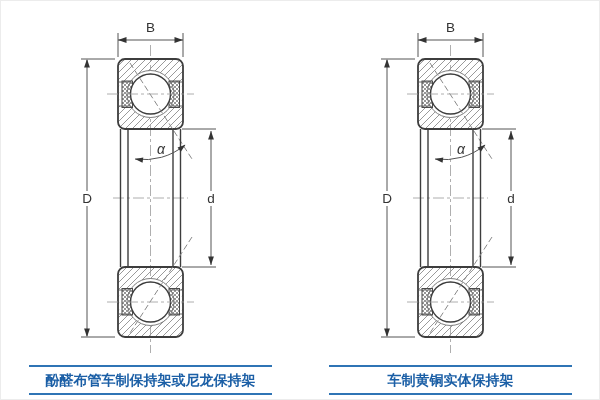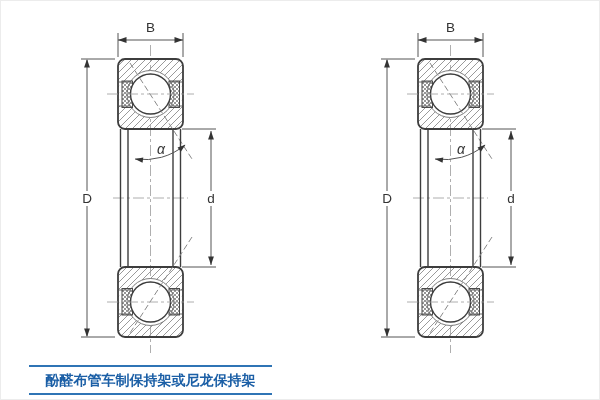--- a/index.html
+++ b/index.html
@@ -198,15 +198,18 @@
       </g>
 
       <g>
         <path class="dim" d="M 134 158 A 64 64 0 0 0 184 144" fill="none"></path>
         <path class="arrow" d="M0,0 L-8,-2.7 L-8,2.7 Z" transform="translate(134,158) rotate(188)"></path>
         <path class="arrow" d="M0,0 L-8,-2.7 L-8,2.7 Z" transform="translate(184.5,143.8) rotate(-38)"></path>
         <text class="dimtext alpha" x="160" y="153" text-anchor="middle">α</text>
       </g>
     </svg>
 
+    <div class="caption">
+      <span>车制黄铜实体保持架</span>
+    </div>
   </section>
 
 </div>
 
 </body></html>

